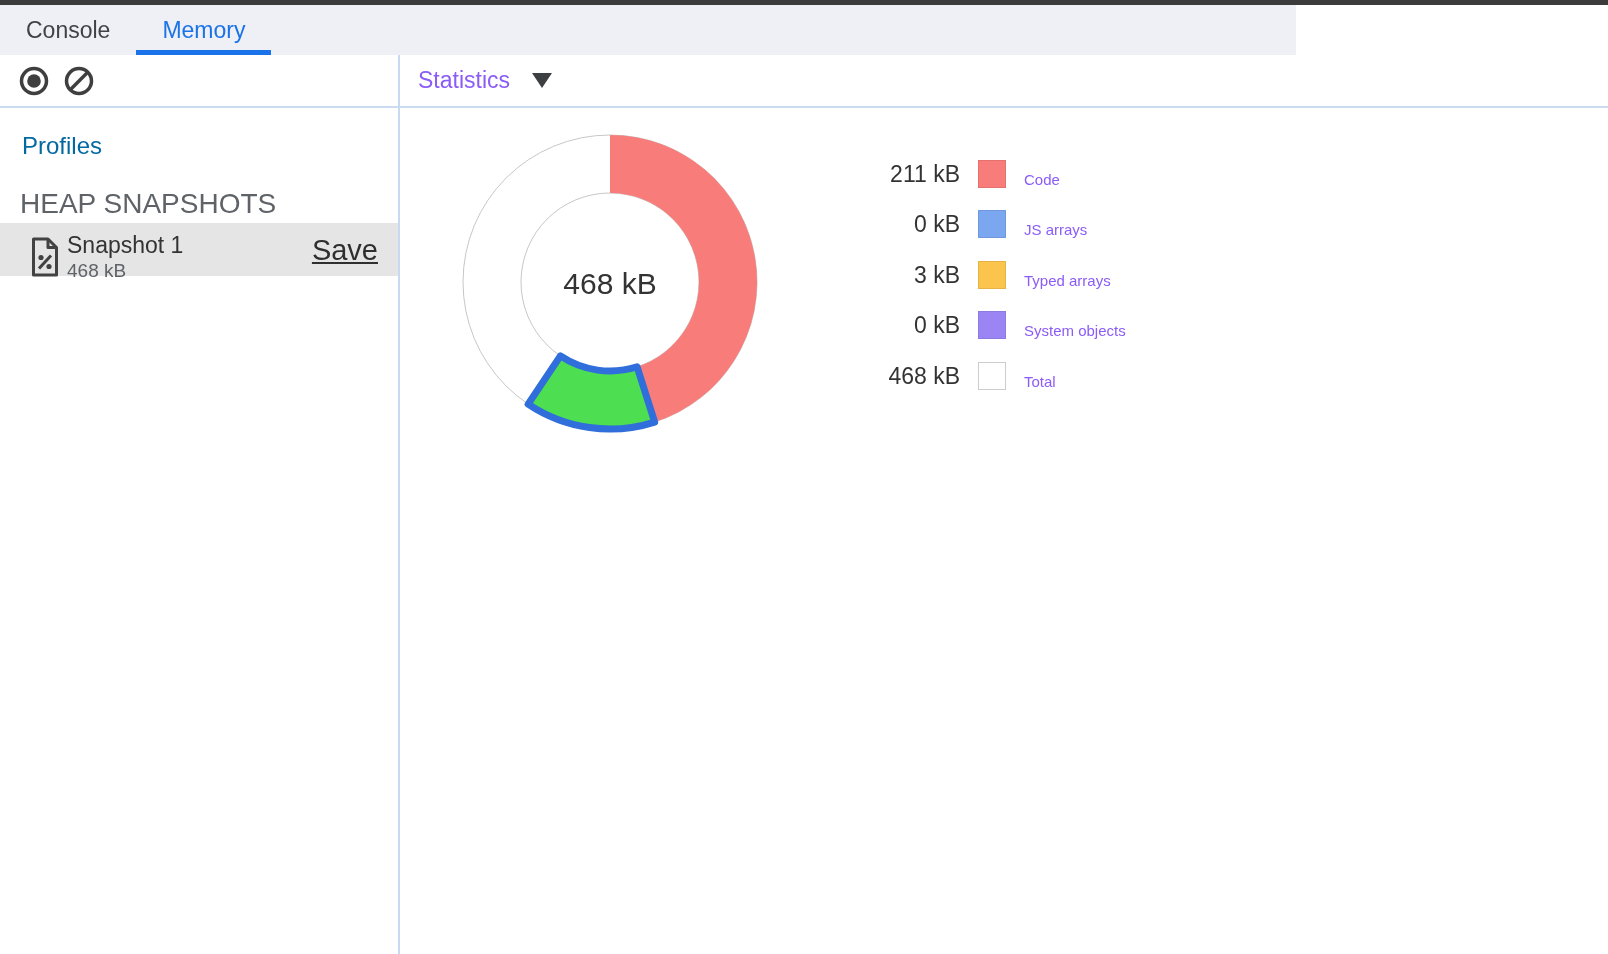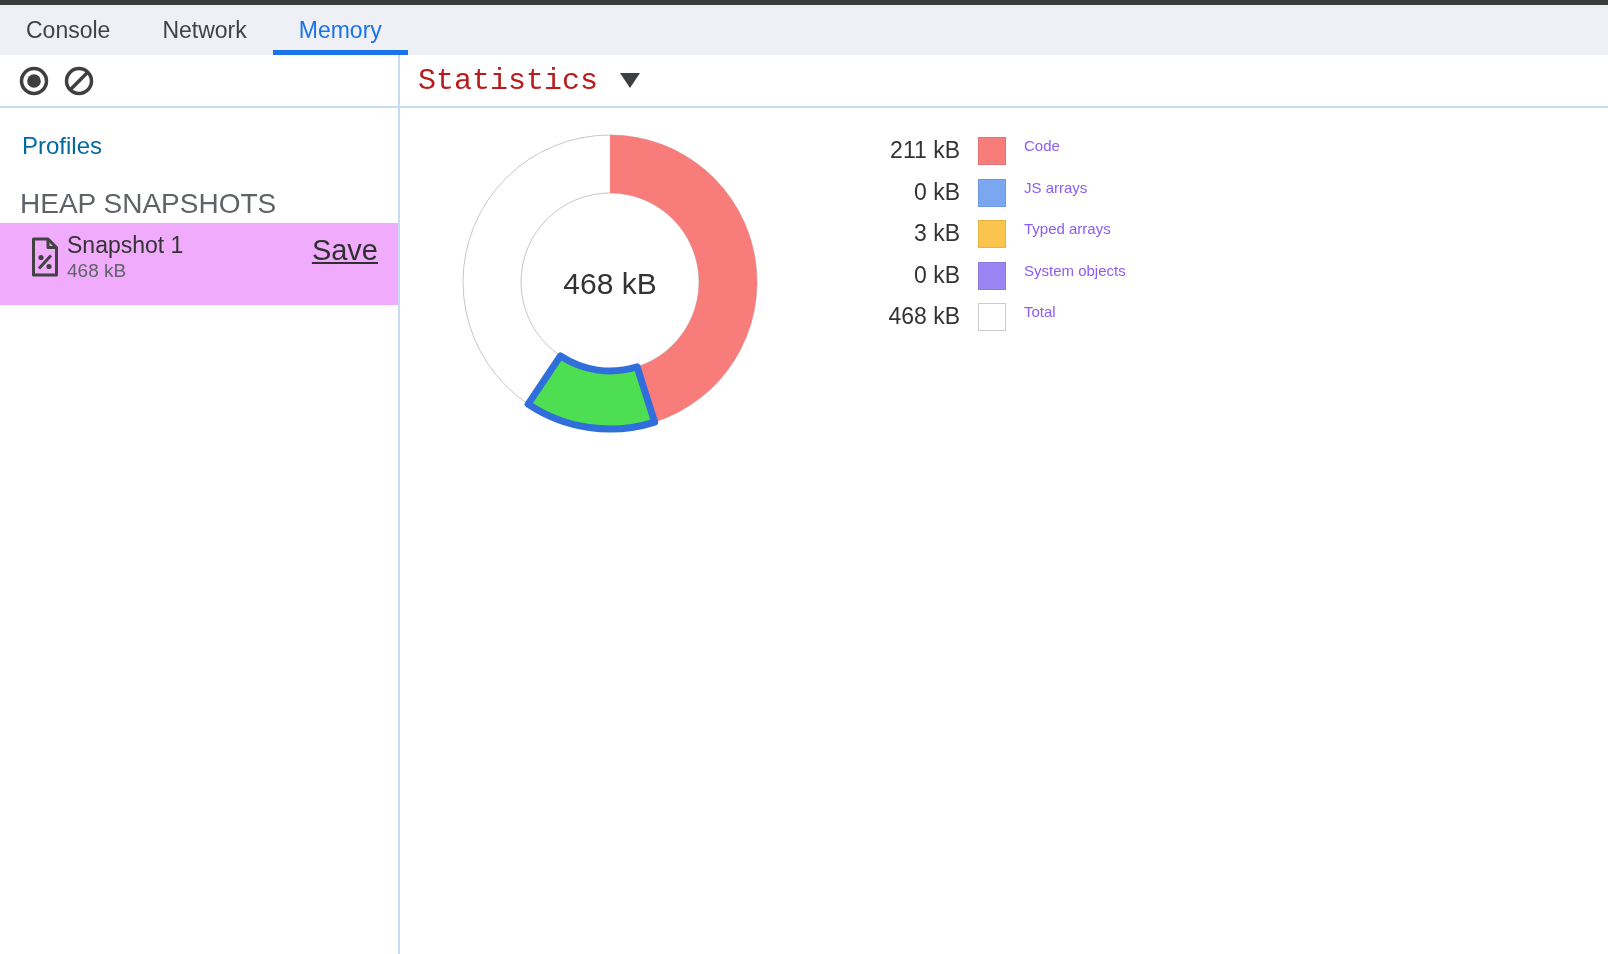--- a/index.html
+++ b/index.html
@@ -11,21 +11,21 @@
     overflow: hidden;
     color: #333;
   }
   
   .top-strip {
     position: absolute; left: 0; top: 0; width: 1608px; height: 5px;
     background: #3c3c3c;
   }
   
   .tabbar {
-    position: absolute; left: 0; top: 5px; width: 1608px; height: 50px;
+    position: absolute; left: 0; top: 5px; width: 1296px; height: 50px;
     background: #eef0f5;
     display: flex; align-items: stretch;
   }
   .tab {
     display: flex; align-items: center;
     padding: 0 26px;
     font-size: 23px; color: #3f4348;
     cursor: default; white-space: nowrap;
   }
   .tab.active {
@@ -39,21 +39,21 @@
     border-bottom: 2px solid #ccdcf0;
   }
   .tool-icon { position: absolute; top: 65px; width: 32px; height: 32px; cursor: pointer; }
   .tool-icon.record { left: 18px; }
   .tool-icon.clear  { left: 63px; }
   .stats-select {
     position: absolute; left: 418px; top: 55px; height: 51px;
     display: flex; align-items: center;
     cursor: pointer;
   }
-  .stats-select .label { font-size: 30px; color: #b91c1c; font-family: Liberation Mono, monospace; }
+  .stats-select .label { font-size: 23px; color: #8b5cf6; }
   .dropdown-triangle {
     width: 0; height: 0; margin-left: 22px;
     border-left: 10px solid transparent;
     border-right: 10px solid transparent;
     border-top: 15px solid #3c4043;
   }
   
   .vdivider {
     position: absolute; left: 398px; top: 55px; width: 2px; height: 899px;
     background: #c8daf2;
@@ -61,22 +61,22 @@
   
   .profiles-title {
     position: absolute; left: 22px; top: 132px;
     font-size: 24px; color: #0369a1;
   }
   .section-title {
     position: absolute; left: 20px; top: 188px;
     font-size: 28px; color: #5f6368;
   }
   .snapshot-row {
-    position: absolute; left: 0; top: 223px; width: 398px; height: 82px;
-    background: #f0abfc; cursor: pointer;
+    position: absolute; left: 0; top: 223px; width: 398px; height: 53px;
+    background: #e5e5e5; cursor: pointer;
   }
   .snapshot-icon { position: absolute; left: 30px; top: 14px; width: 30px; height: 40px; }
   .snapshot-title {
     position: absolute; left: 67px; top: 9px;
     font-size: 23px; color: #333;
   }
   .snapshot-size {
     position: absolute; left: 67px; top: 37px;
     font-size: 19px; color: #5f6368;
   }
@@ -89,22 +89,22 @@
   .donut-svg { position: absolute; left: 450px; top: 122px; width: 320px; height: 320px; }
   .donut-center-label {
     font-size: 30px; fill: #333;
     font-family: "Liberation Sans", sans-serif;
   }
   
   .legend {
     position: absolute; left: 820px; top: 137px;
   }
   .legend-row {
-    display: flex; align-items: flex-start;
-    height: 41.5px; cursor: pointer;
+    display: flex; align-items: flex-end;
+    height: 41.5px; cursor: pointer; margin-top: 9px;
   }
   .legend-value {
     width: 140px; text-align: right;
     font-size: 23px; color: #333; white-space: nowrap;
   }
   .legend-swatch {
     width: 28px; height: 28px;
     margin-left: 18px;
     box-sizing: border-box;
   }
@@ -115,21 +115,20 @@
   .legend-row.selected .legend-value,
   .legend-row.selected .legend-label { font-weight: bold; }
 </style>
 </head>
 <body>
 
 <div class="top-strip"></div>
 
 <div class="tabbar">
     <div class="tab">Console</div>
-    <div class="tab">Network</div>
     <div class="tab active">Memory</div>
   </div>
 
 <div class="toolbar"></div>
 
 <div class="tool-icon record">
   <svg width="32" height="32" viewBox="0 0 32 32">
     <circle cx="16" cy="16" r="12.5" fill="none" stroke="#3f3f3f" stroke-width="3.5"></circle>
     <circle cx="16" cy="16" r="6.8" fill="#3f3f3f"></circle>
   </svg>

